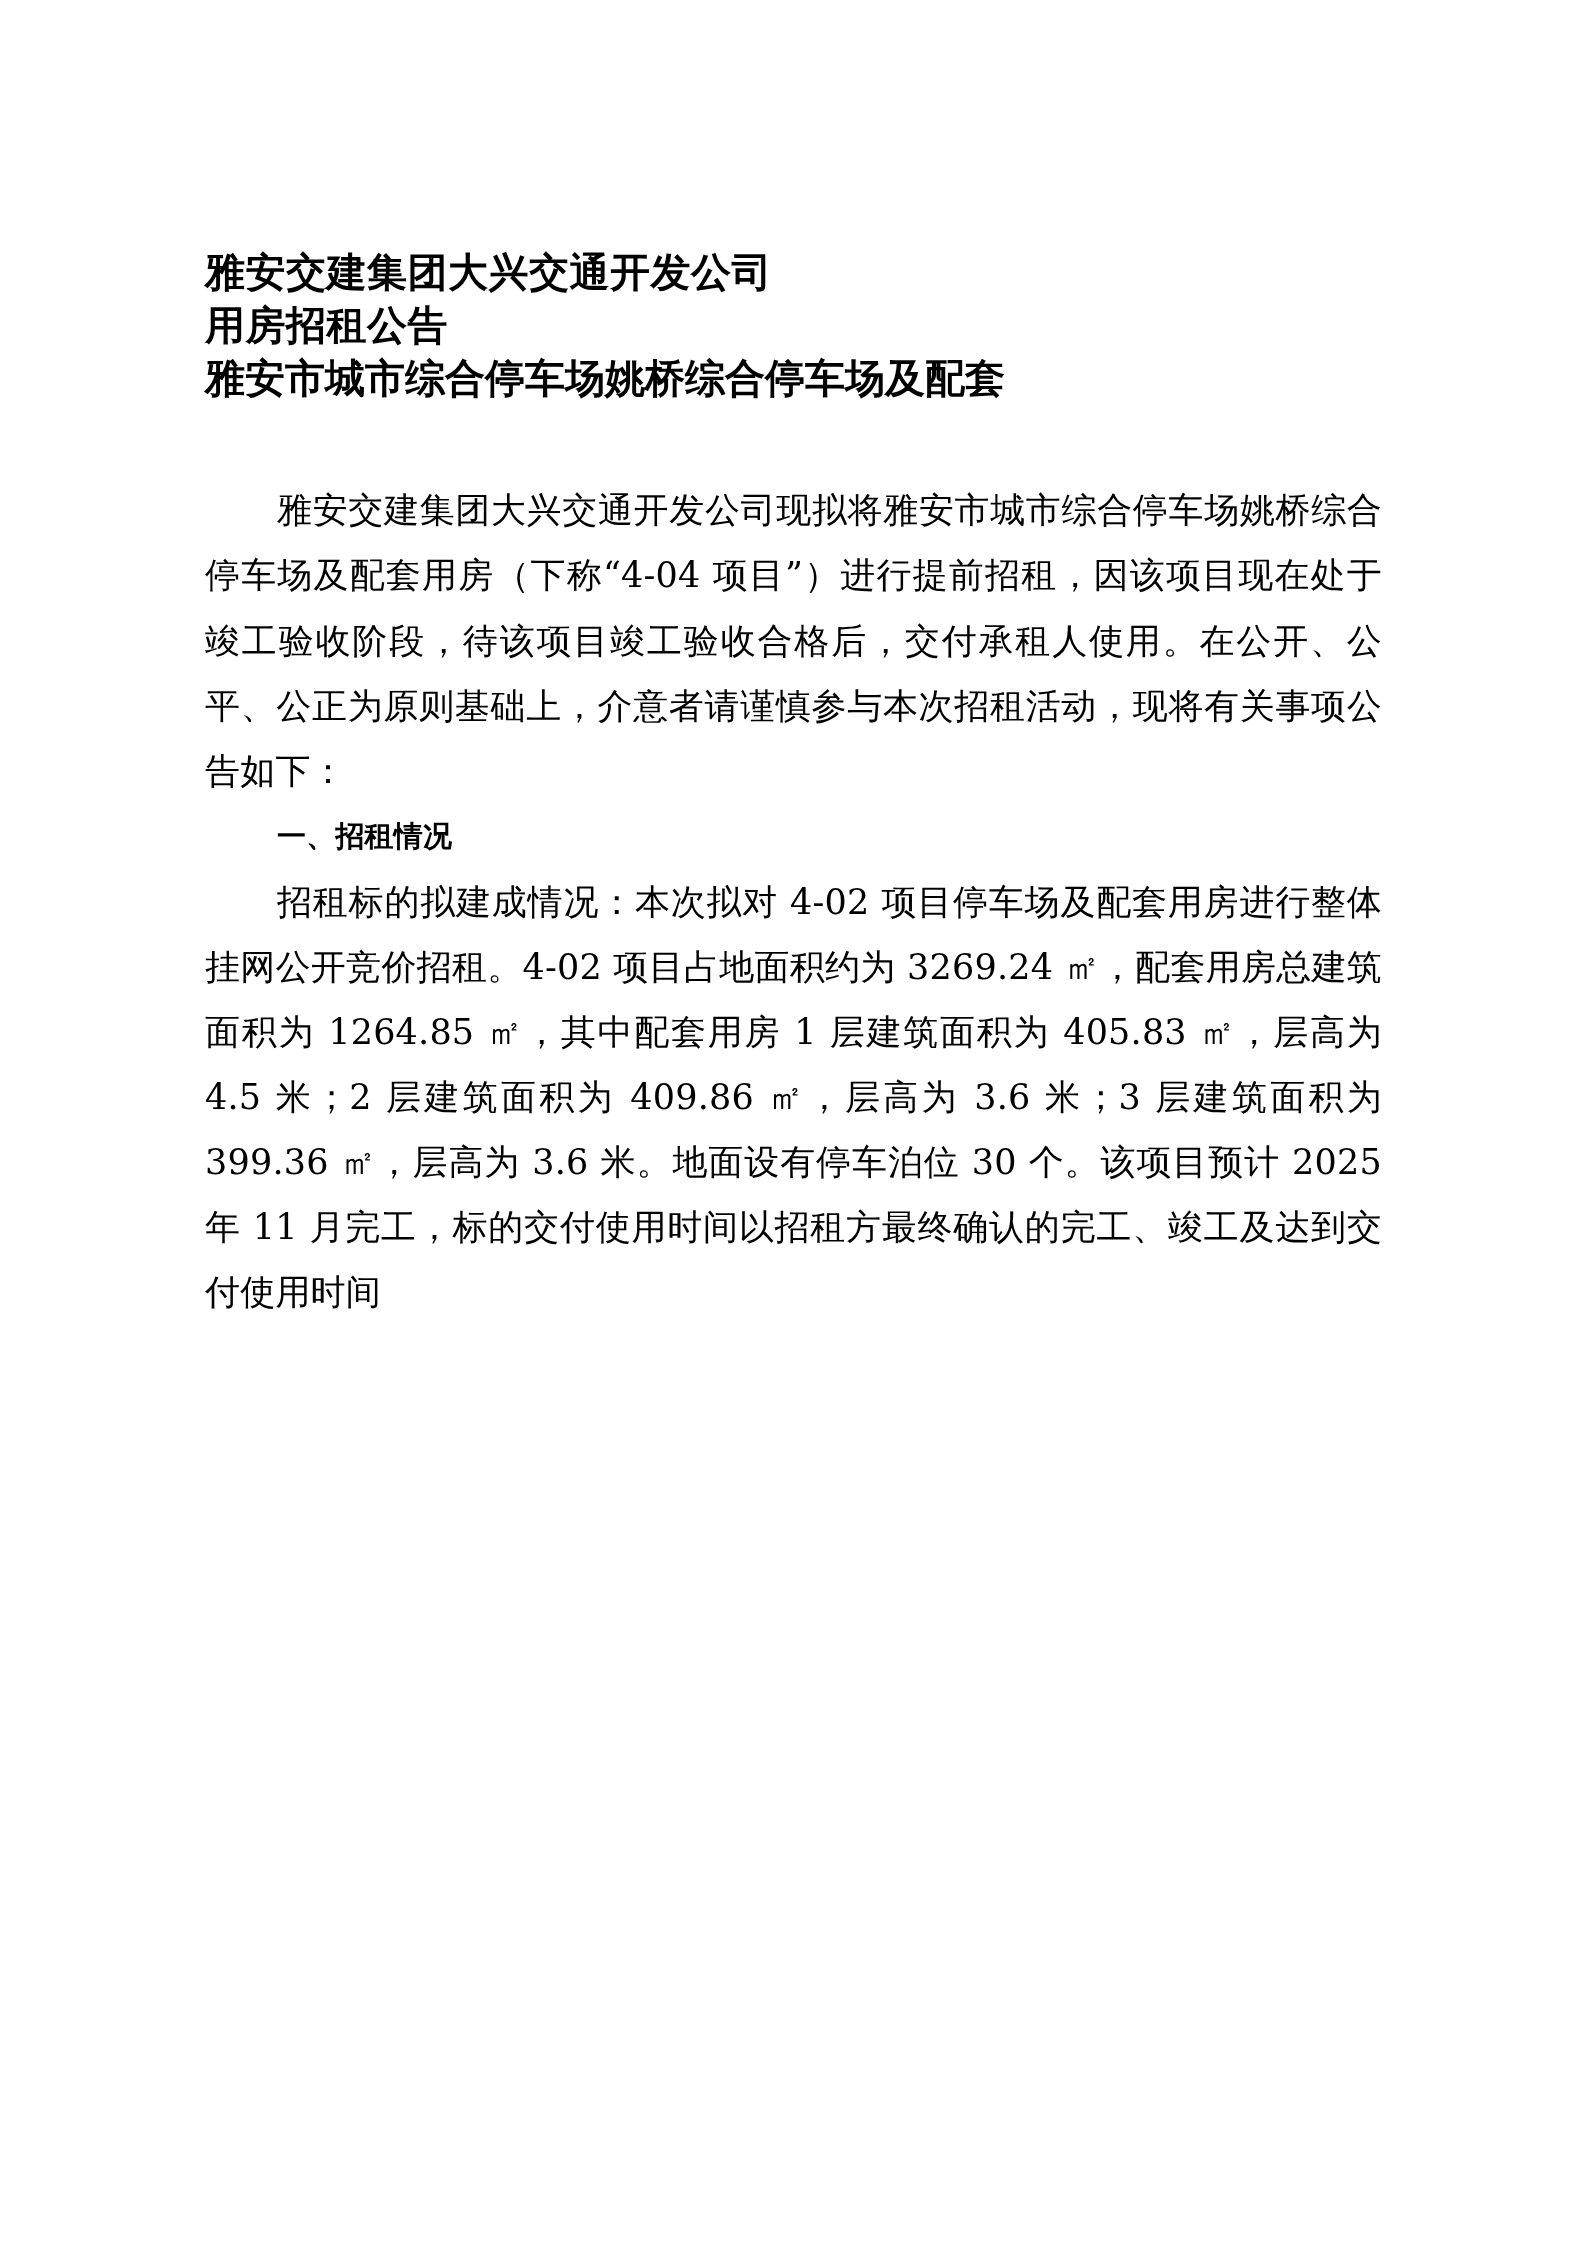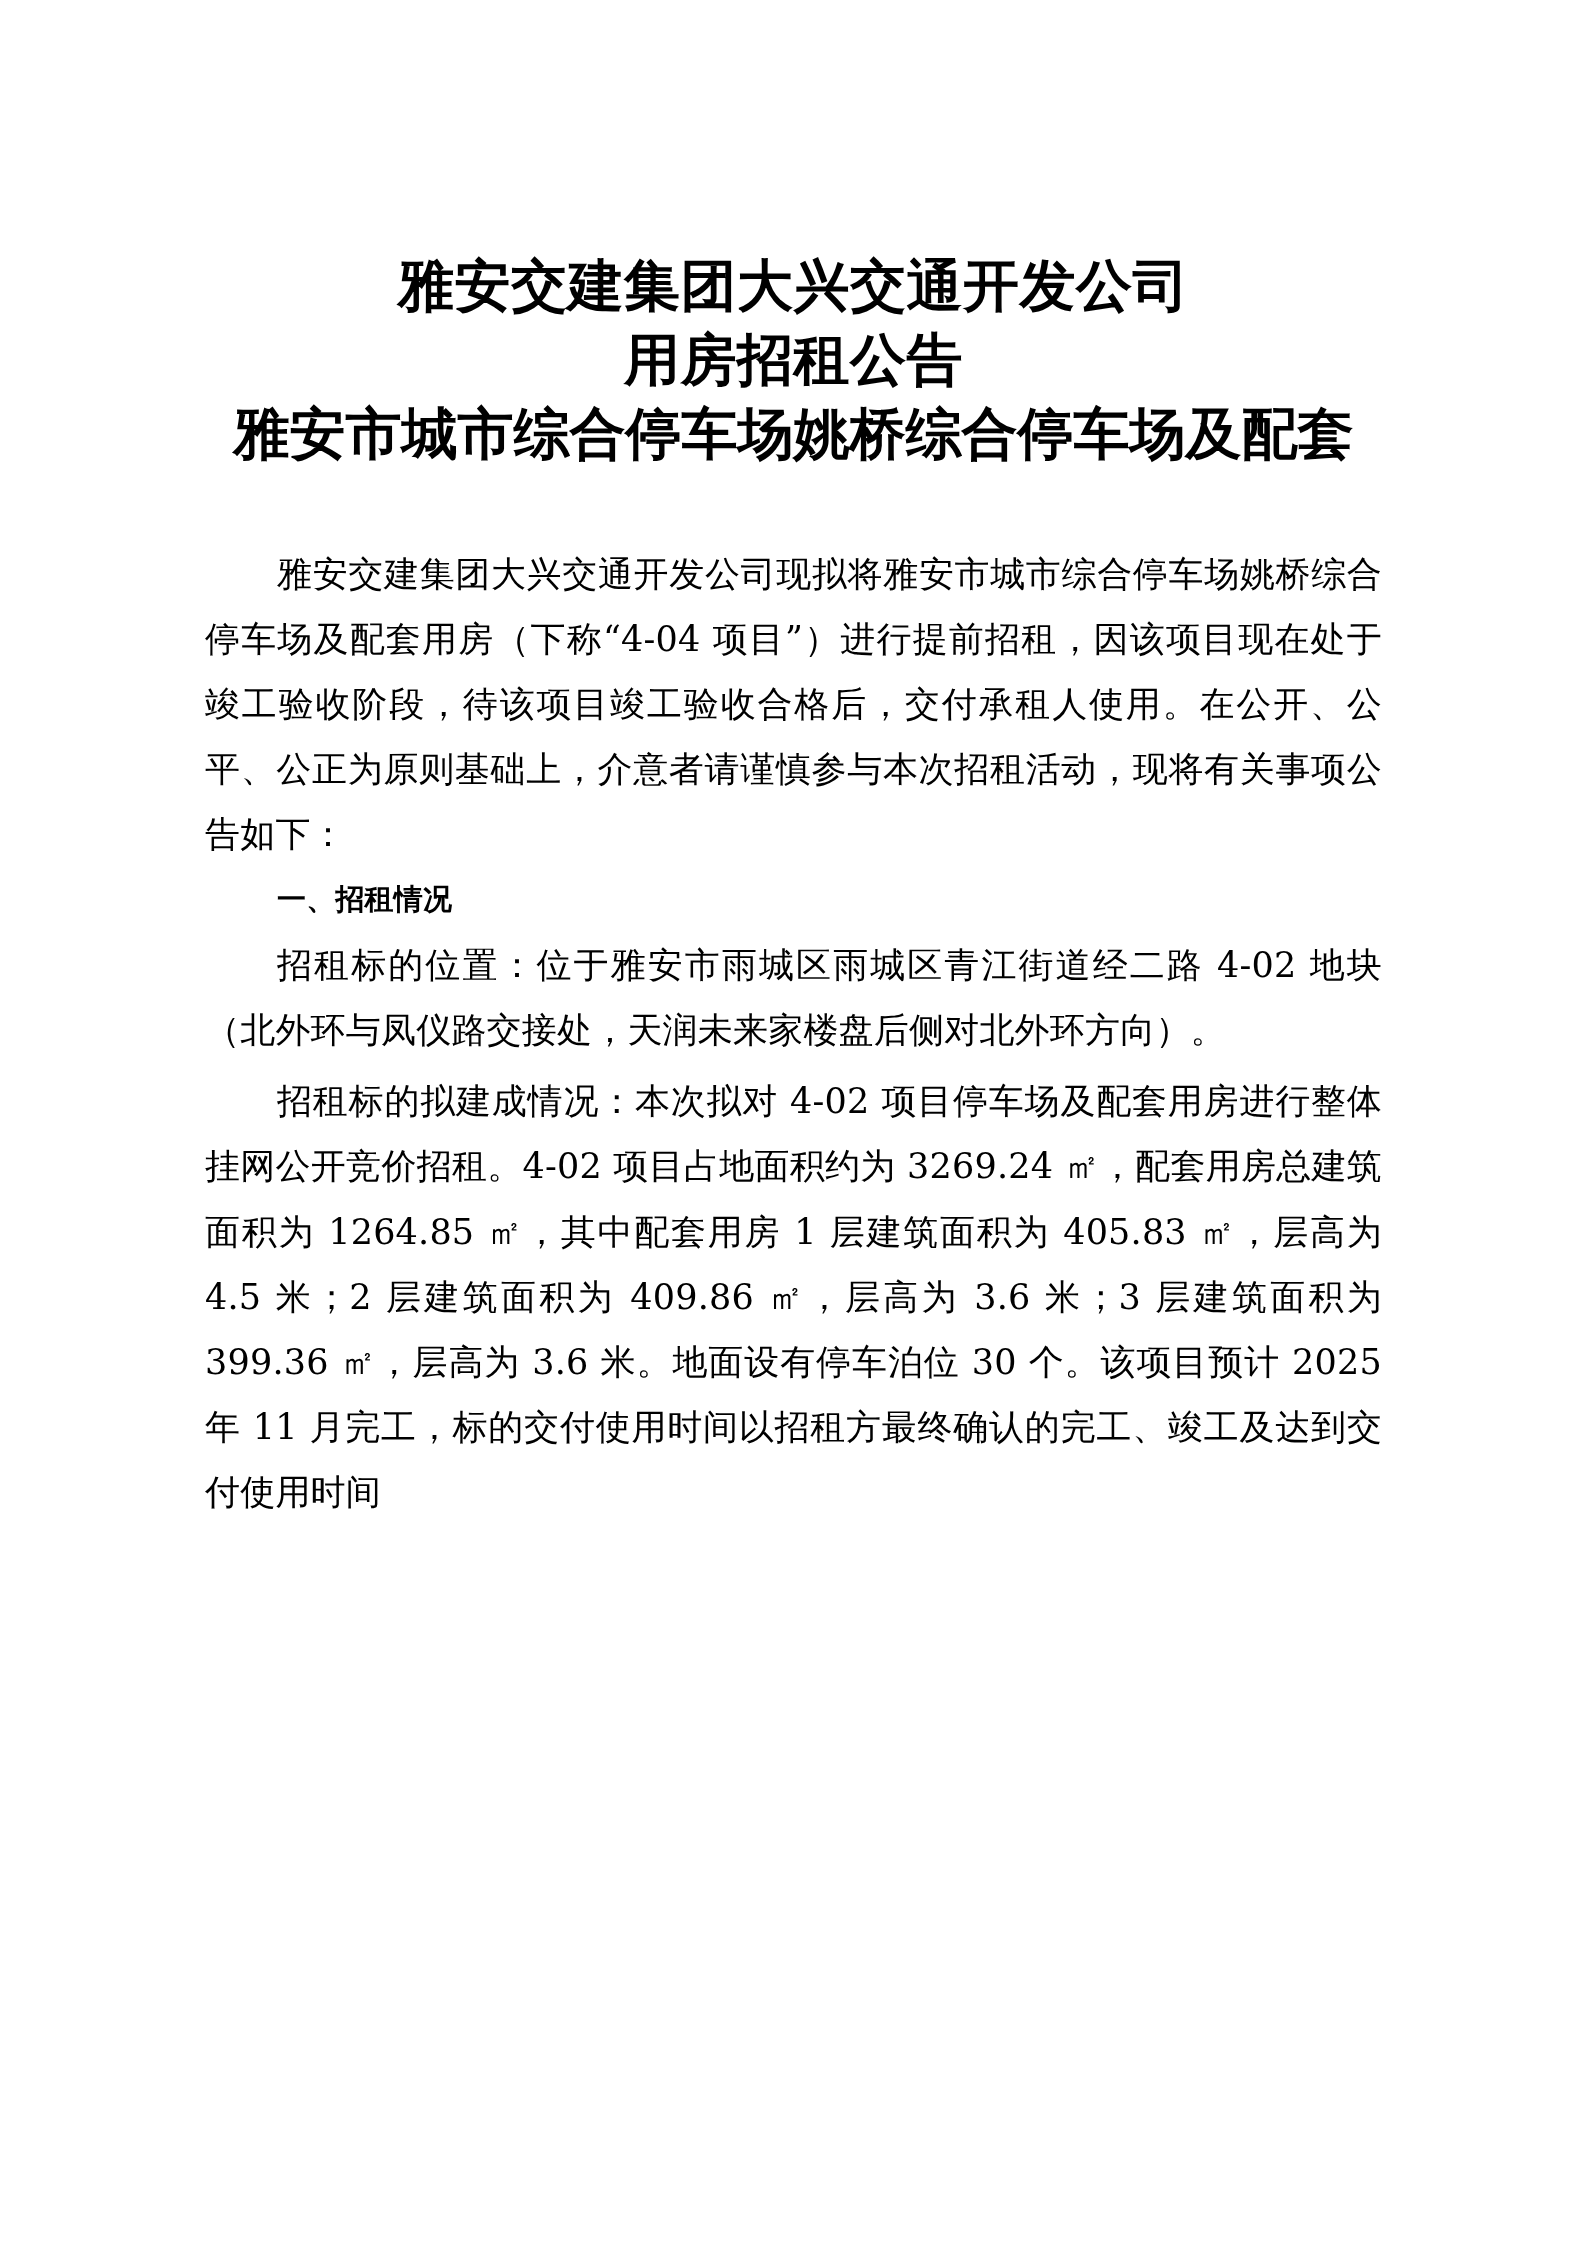--- a/index.html
+++ b/index.html
@@ -15,24 +15,24 @@
     overflow: hidden;
   }
   .page {
     position: relative;
     width: 1587px;
     height: 2245px;
     box-sizing: border-box;
     padding: 250px 205px 0 205px;
   }
   .doc-title {
-    text-align: center;
-    font-family: Liberation Serif, serif;
+    text-align: left;
+    font-family: Liberation Mono, monospace;
     font-weight: bold;
-    font-size: 56px;
+    font-size: 40px;
     line-height: 1.32;
     letter-spacing: 0.5px;
     margin: 0 0 70px 0;
   }
   .doc-title .line {
     display: block;
     white-space: nowrap;
   }
   .doc-title .line.wide {
     letter-spacing: 0px;
@@ -63,17 +63,16 @@
   <div class="doc-title">
     <span class="line">雅安交建集团大兴交通开发公司</span>
     <span class="line">用房招租公告</span>
     <span class="line wide">雅安市城市综合停车场姚桥综合停车场及配套</span>
   </div>
 
   <p class="body-par">雅安交建集团大兴交通开发公司现拟将雅安市城市综合停车场姚桥综合停车场及配套用房（下称“4-04 项目”）进行提前招租，因该项目现在处于竣工验收阶段，待该项目竣工验收合格后，交付承租人使用。在公开、公平、公正为原则基础上，介意者请谨慎参与本次招租活动，现将有关事项公告如下：</p>
 
   <h2 class="section-head">一、招租情况</h2>
 
-  <p class="body-par">招租标的位置：位于雅安市雨城区雨城区青江街道经二路 4-02 地块（北外环与凤仪路交接处，天润未来家楼盘后侧对北外环方向）。</p>
 
   <p class="body-par">招租标的拟建成情况：本次拟对 4-02 项目停车场及配套用房进行整体挂网公开竞价招租。4-02 项目占地面积约为 3269.24 ㎡，配套用房总建筑面积为 1264.85 ㎡，其中配套用房 1 层建筑面积为 405.83 ㎡，层高为 4.5 米；2 层建筑面积为 409.86 ㎡，层高为 3.6 米；3 层建筑面积为 399.36 ㎡，层高为 3.6 米。地面设有停车泊位 30 个。该项目预计 2025 年 11 月完工，标的交付使用时间以招租方最终确认的完工、竣工及达到交付使用时间</p>
 
 </div>
 
 </body></html>

